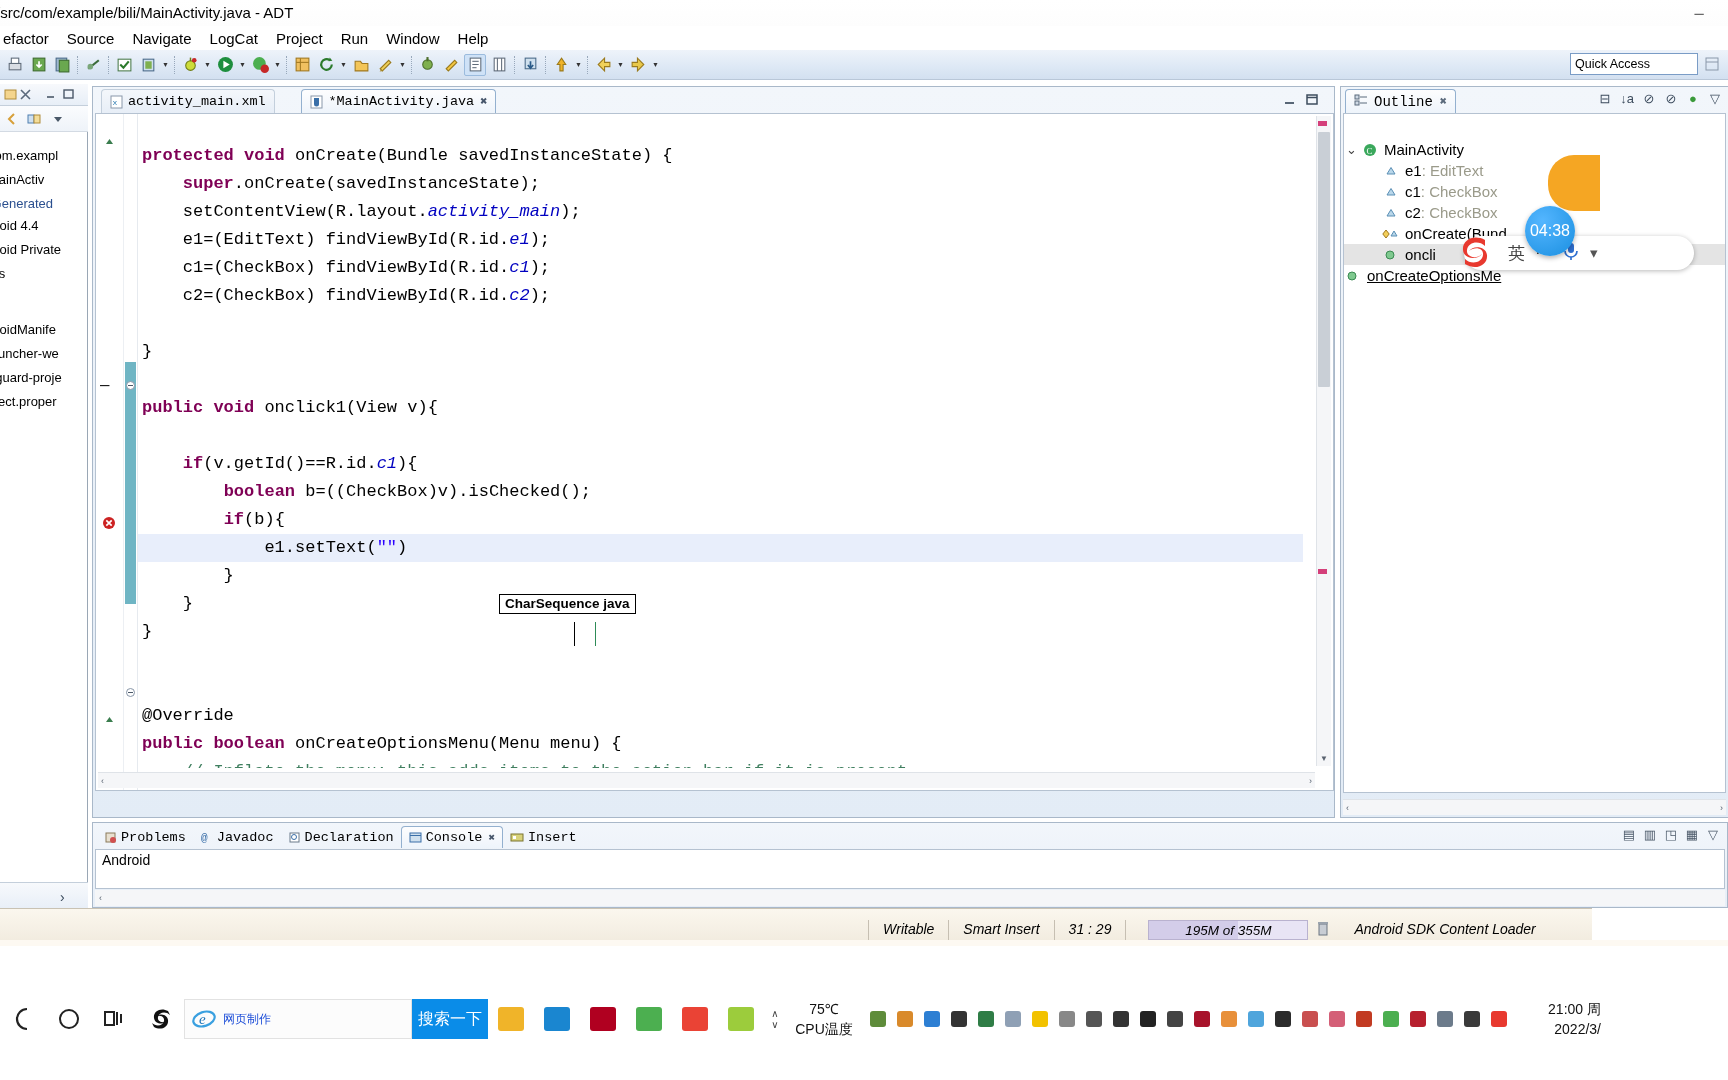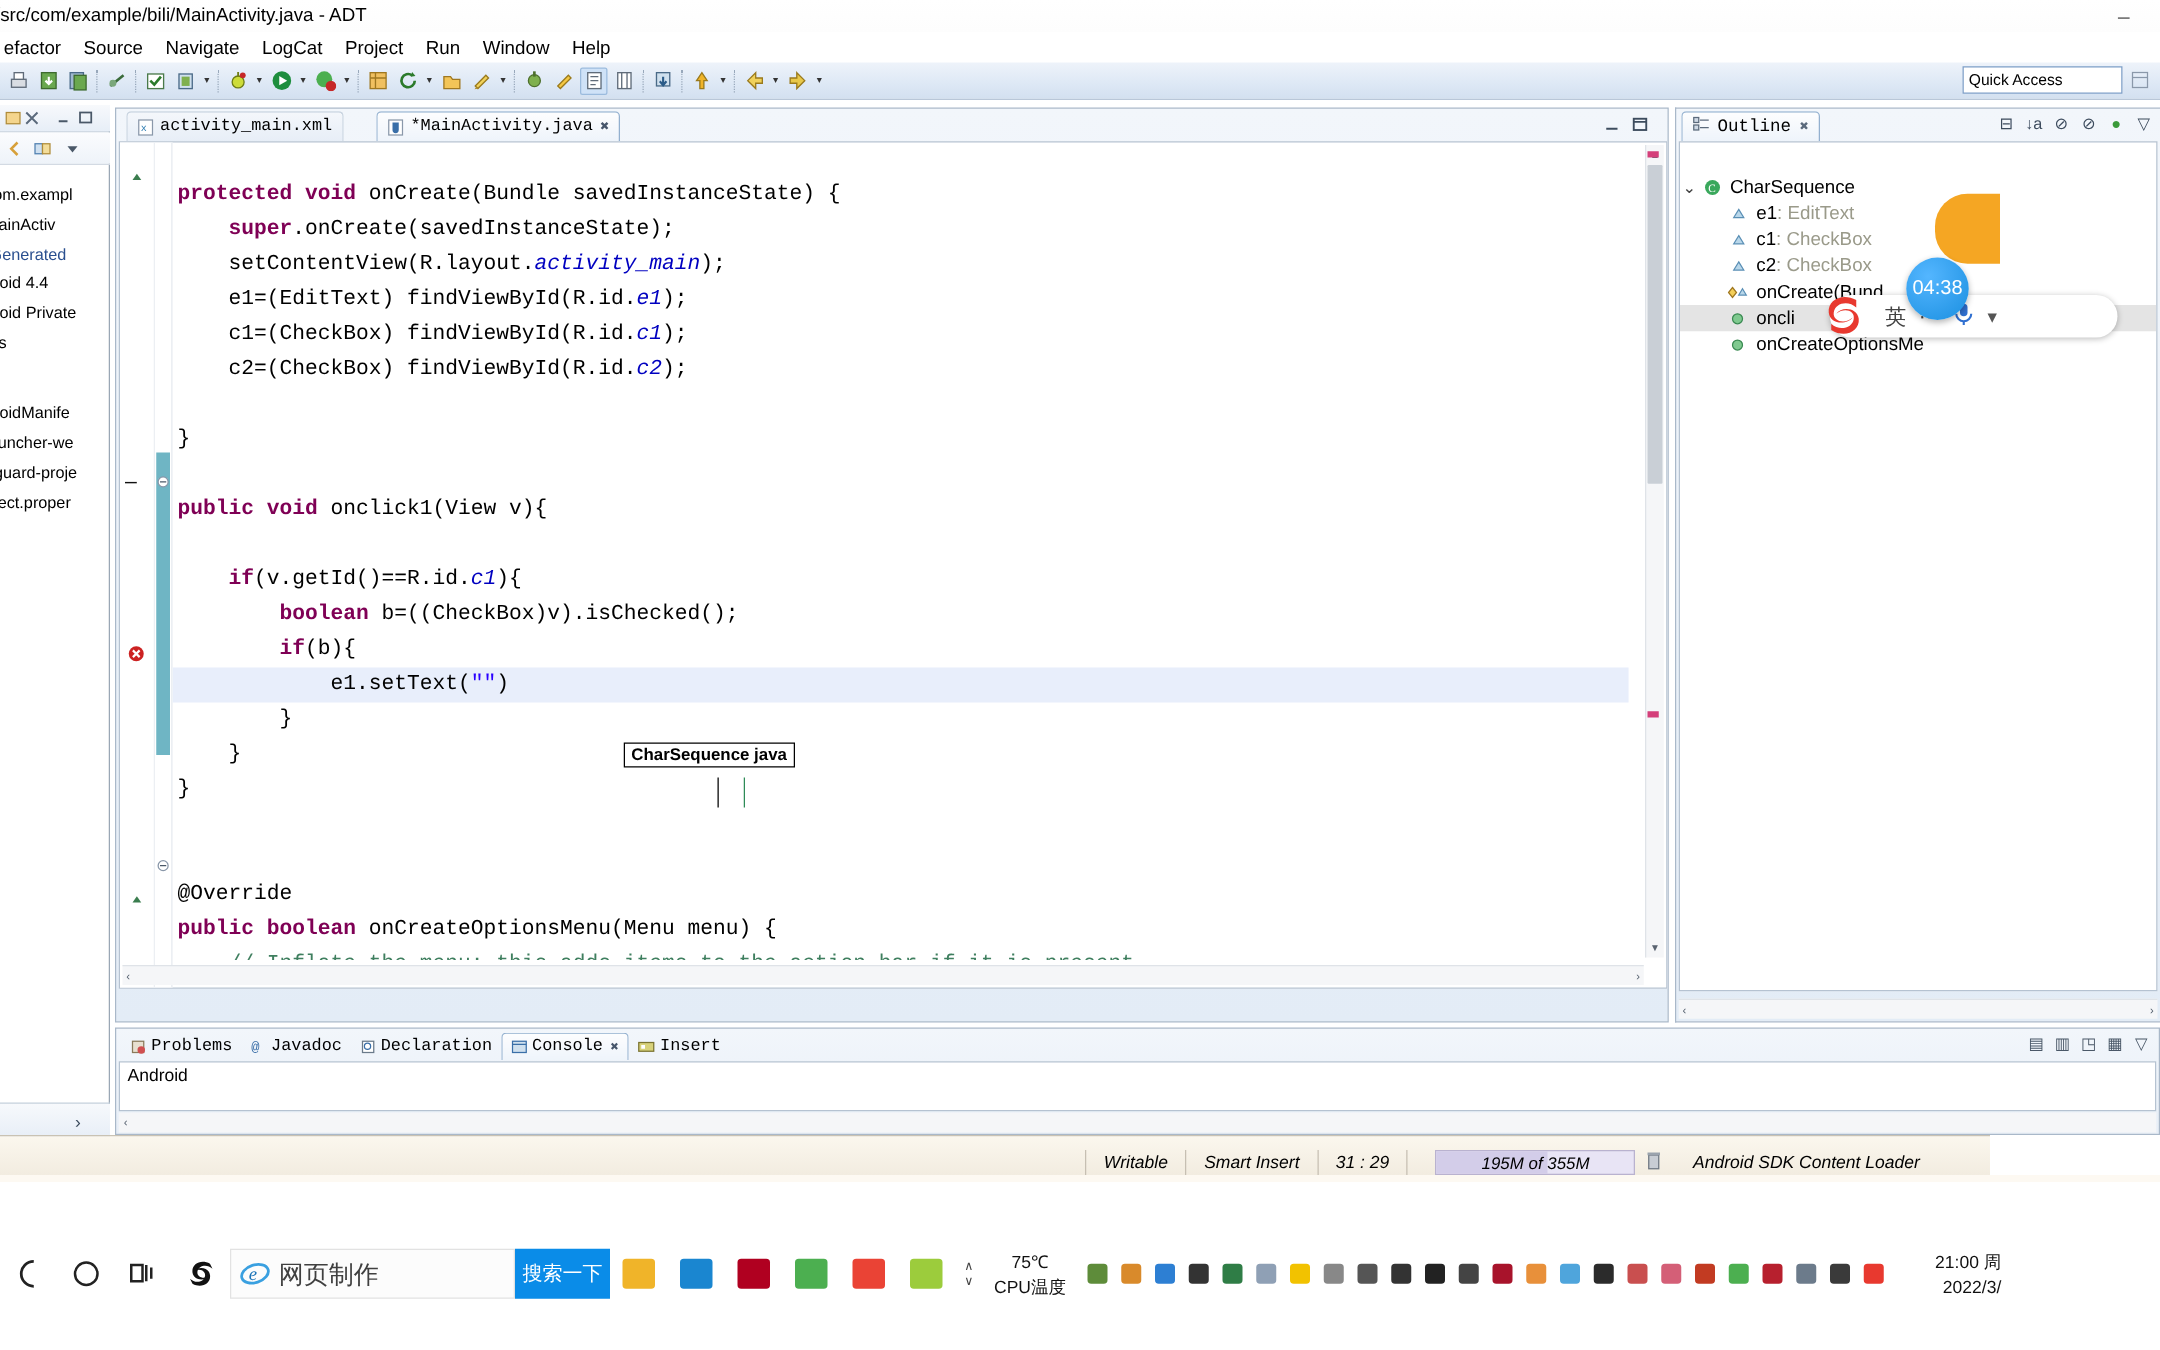--- a/index.html
+++ b/index.html
@@ -225,21 +225,21 @@
   }
   .taskbar-inner {
     position:absolute; left:0; top:18px; width:1728px; height:122px; background:#ffffff;
     display:flex; align-items:center;
   }
   .tbar-btn { width:46px; height:48px; display:flex; align-items:center; justify-content:center; }
   .ie-search {
     width:228px; height:40px; background:#fcfcfc; border:1px solid #e2e2e2;
     display:flex; align-items:center; padding-left:6px; gap:6px;
   }
-  .ie-search .txt { font-size:20px; color:#404040; }
+  .ie-search .txt { font-size:12px; color:#1d4ed8; }
   .search-btn {
     width:76px; height:40px; background:#0a8ce8; color:#fff;
     display:flex; align-items:center; justify-content:center; font-size:16px;
   }
   .tray-chev { width:22px; height:48px; display:flex; flex-direction:column;
                align-items:center; justify-content:center; font-size:10px; color:#444; }
   .cpu-temp { display:flex; flex-direction:column; align-items:center; justify-content:center;
               font-size:14px; color:#111; line-height:20px; width:76px; }
   .tray { display:flex; align-items:center; gap:7px; padding-left:6px; }
   .tray-ico { width:20px; height:20px; }
@@ -618,21 +618,21 @@
     </div>
     <div class="ol-body" id="ol-body">
         <div class="ol-row" style="top: 25px; width: 100%; padding-left: 14px;">
           <span style="margin-right: 4px; font-size: 13px; color: rgb(68, 68, 68); margin-left: -12px;">⌄</span>
           <span style="width: 18px; display: inline-flex; align-items: center; justify-content: center; margin-right: 5px;">
             <svg width="14" height="14" viewBox="0 0 14 14">
               <circle cx="7" cy="7" r="6" fill="#3aa85c"></circle>
               <text x="3.6" y="10.5" font-size="9" fill="#fff" font-family="serif">C</text>
             </svg>
           </span>
-          <span>CharSequence</span>
+          <span>MainActivity</span>
         </div>
         <div class="ol-row" style="top: 46px; width: 100%; padding-left: 38px;">
           <span style="width: 18px; display: inline-flex; align-items: center; justify-content: center; margin-right: 5px;">
             <svg width="12" height="12" viewBox="0 0 12 12">
               <path d="M6 2.5 L10 9 L2 9 Z" fill="#b9d7ea" stroke="#5a8fb5"></path>
             </svg>
           </span>
           <span>e1</span>
           <span class="ol-type"> : EditText</span>
         </div>
@@ -664,21 +664,21 @@
           <span>onCreate(Bund</span>
         </div>
         <div class="ol-row sel" style="top: 130px; width: 100%; padding-left: 38px;">
           <span style="width: 18px; display: inline-flex; align-items: center; justify-content: center; margin-right: 5px;">
             <svg width="14" height="12" viewBox="0 0 14 12">
               <circle cx="6" cy="6" r="4" fill="#7fc98f" stroke="#3a8a52"></circle>
             </svg>
           </span>
           <span>oncli</span>
         </div>
-        <div class="ol-row" style="top: 151px; width: 100%; padding-left: 38px;">
+        <div class="ol-row" style="top: 151px; width: 100%;  text-decoration: underline;">
           <span style="width: 18px; display: inline-flex; align-items: center; justify-content: center; margin-right: 5px;">
             <svg width="14" height="12" viewBox="0 0 14 12">
               <circle cx="6" cy="6" r="4" fill="#7fc98f" stroke="#3a8a52"></circle>
             </svg>
           </span>
           <span>onCreateOptionsMe</span>
         </div>
       </div>
     <div class="ol-hscroll">
       <span>‹</span>

